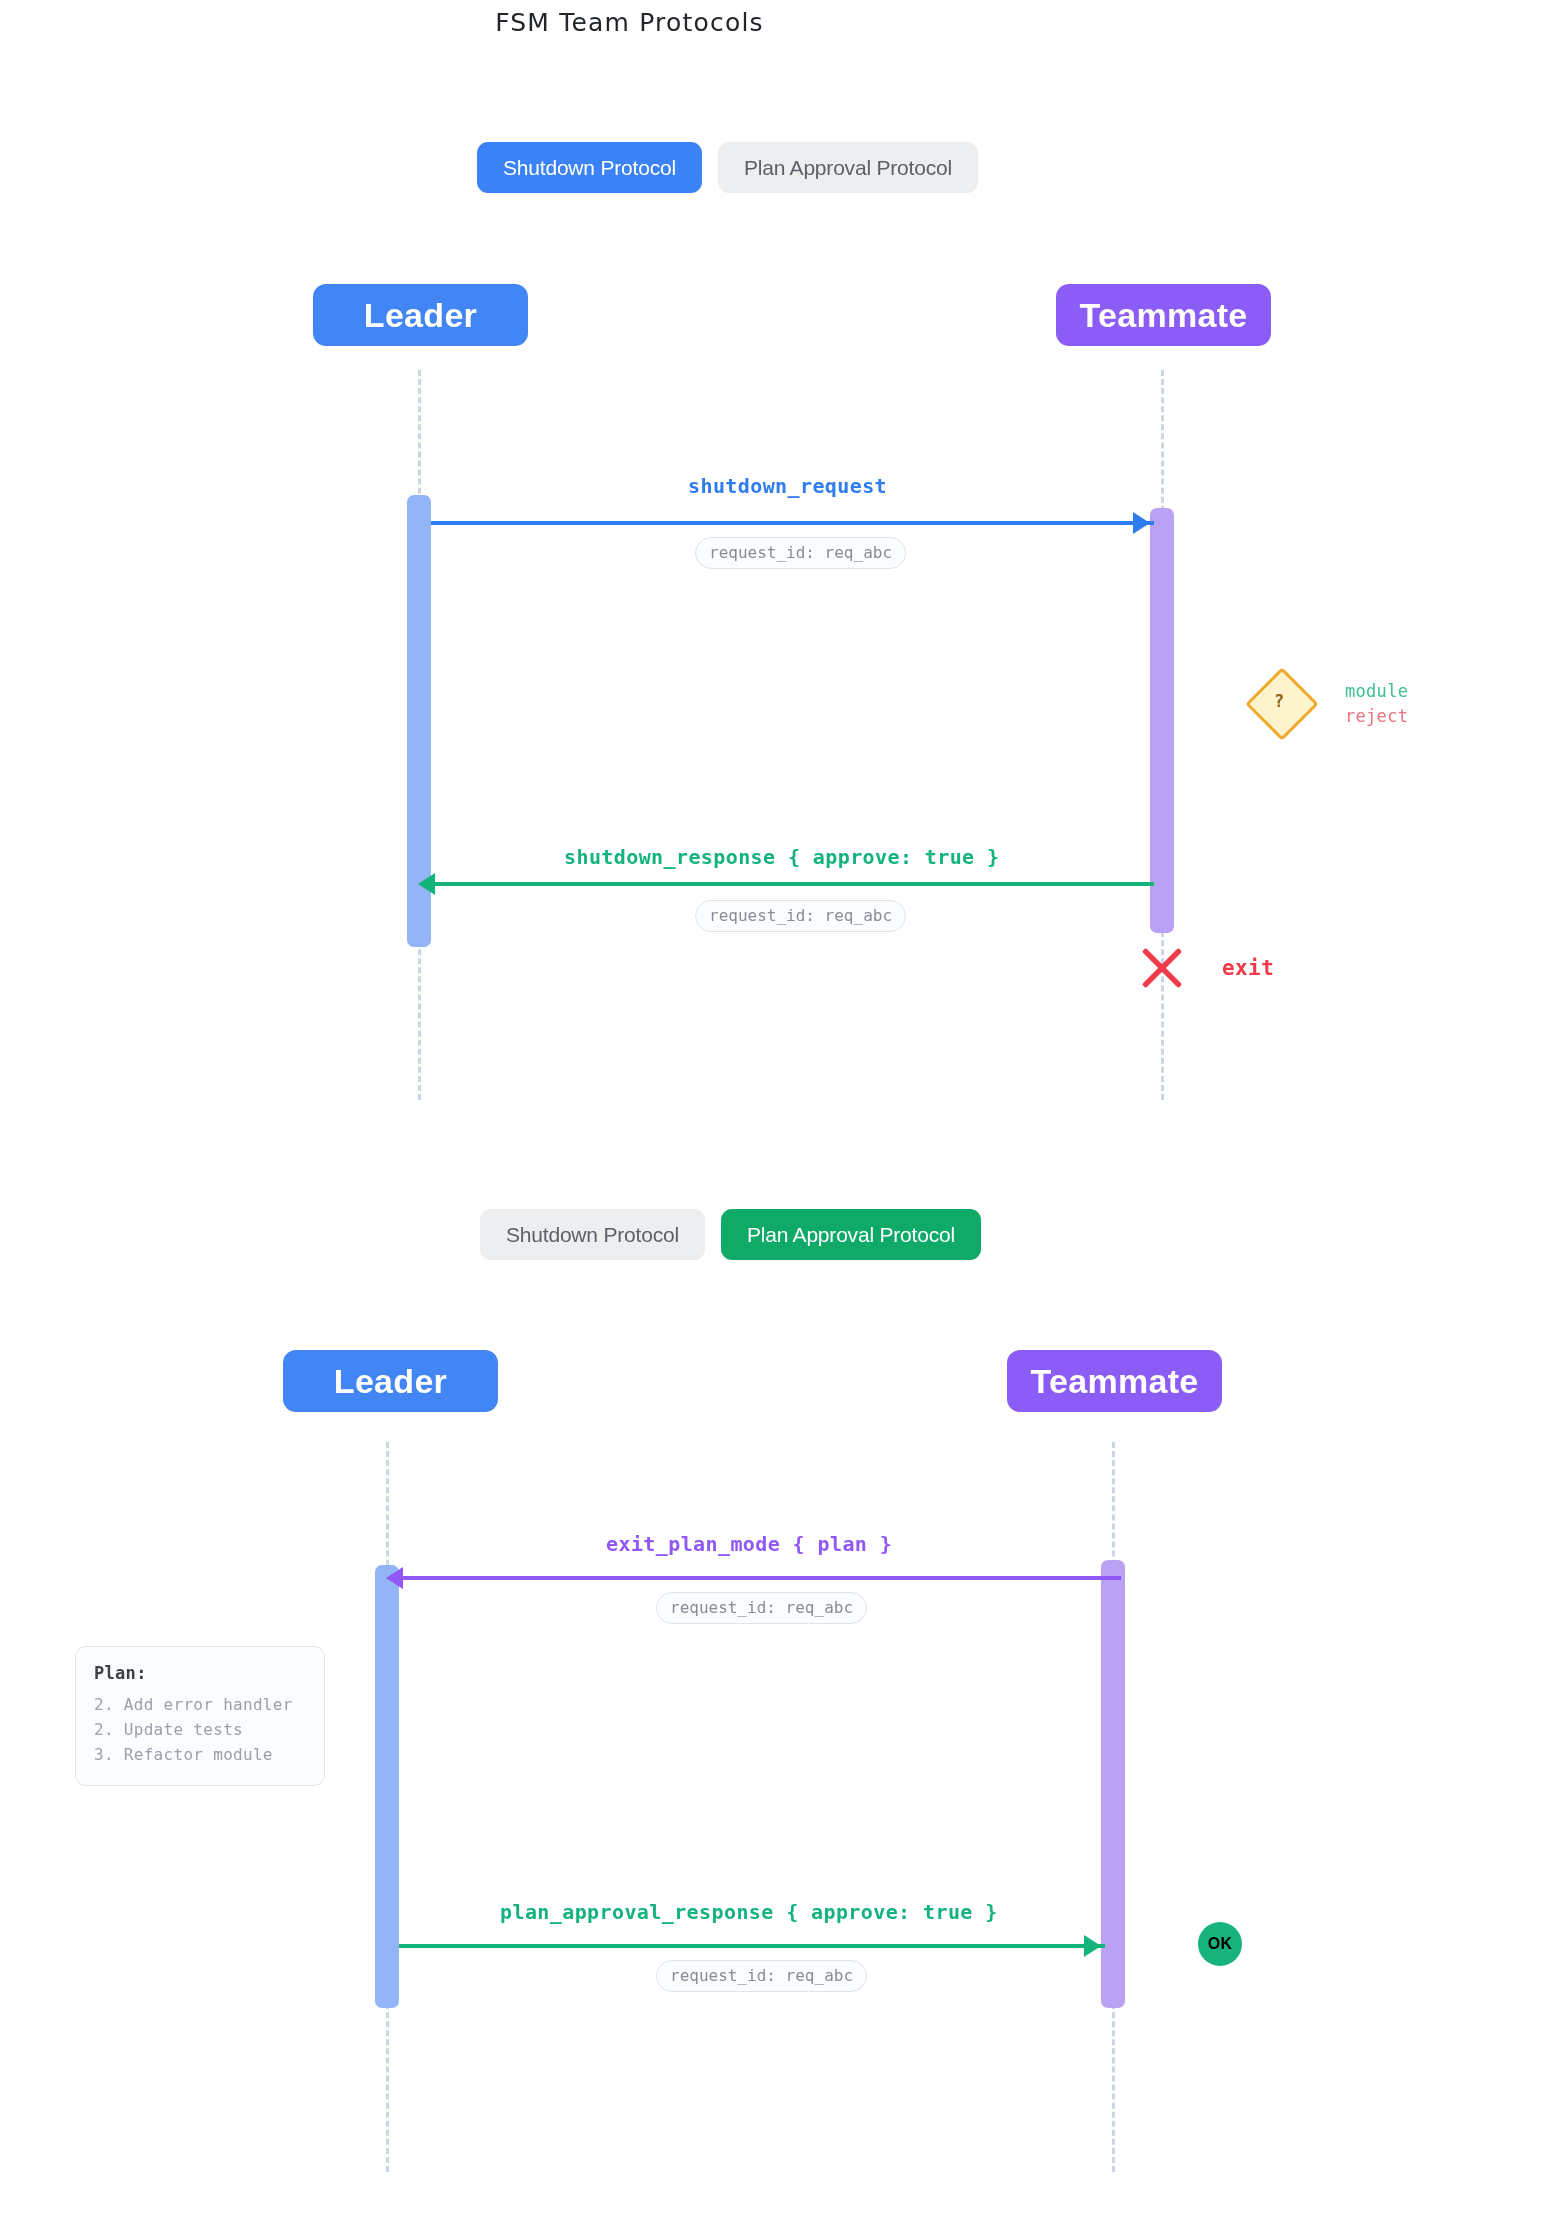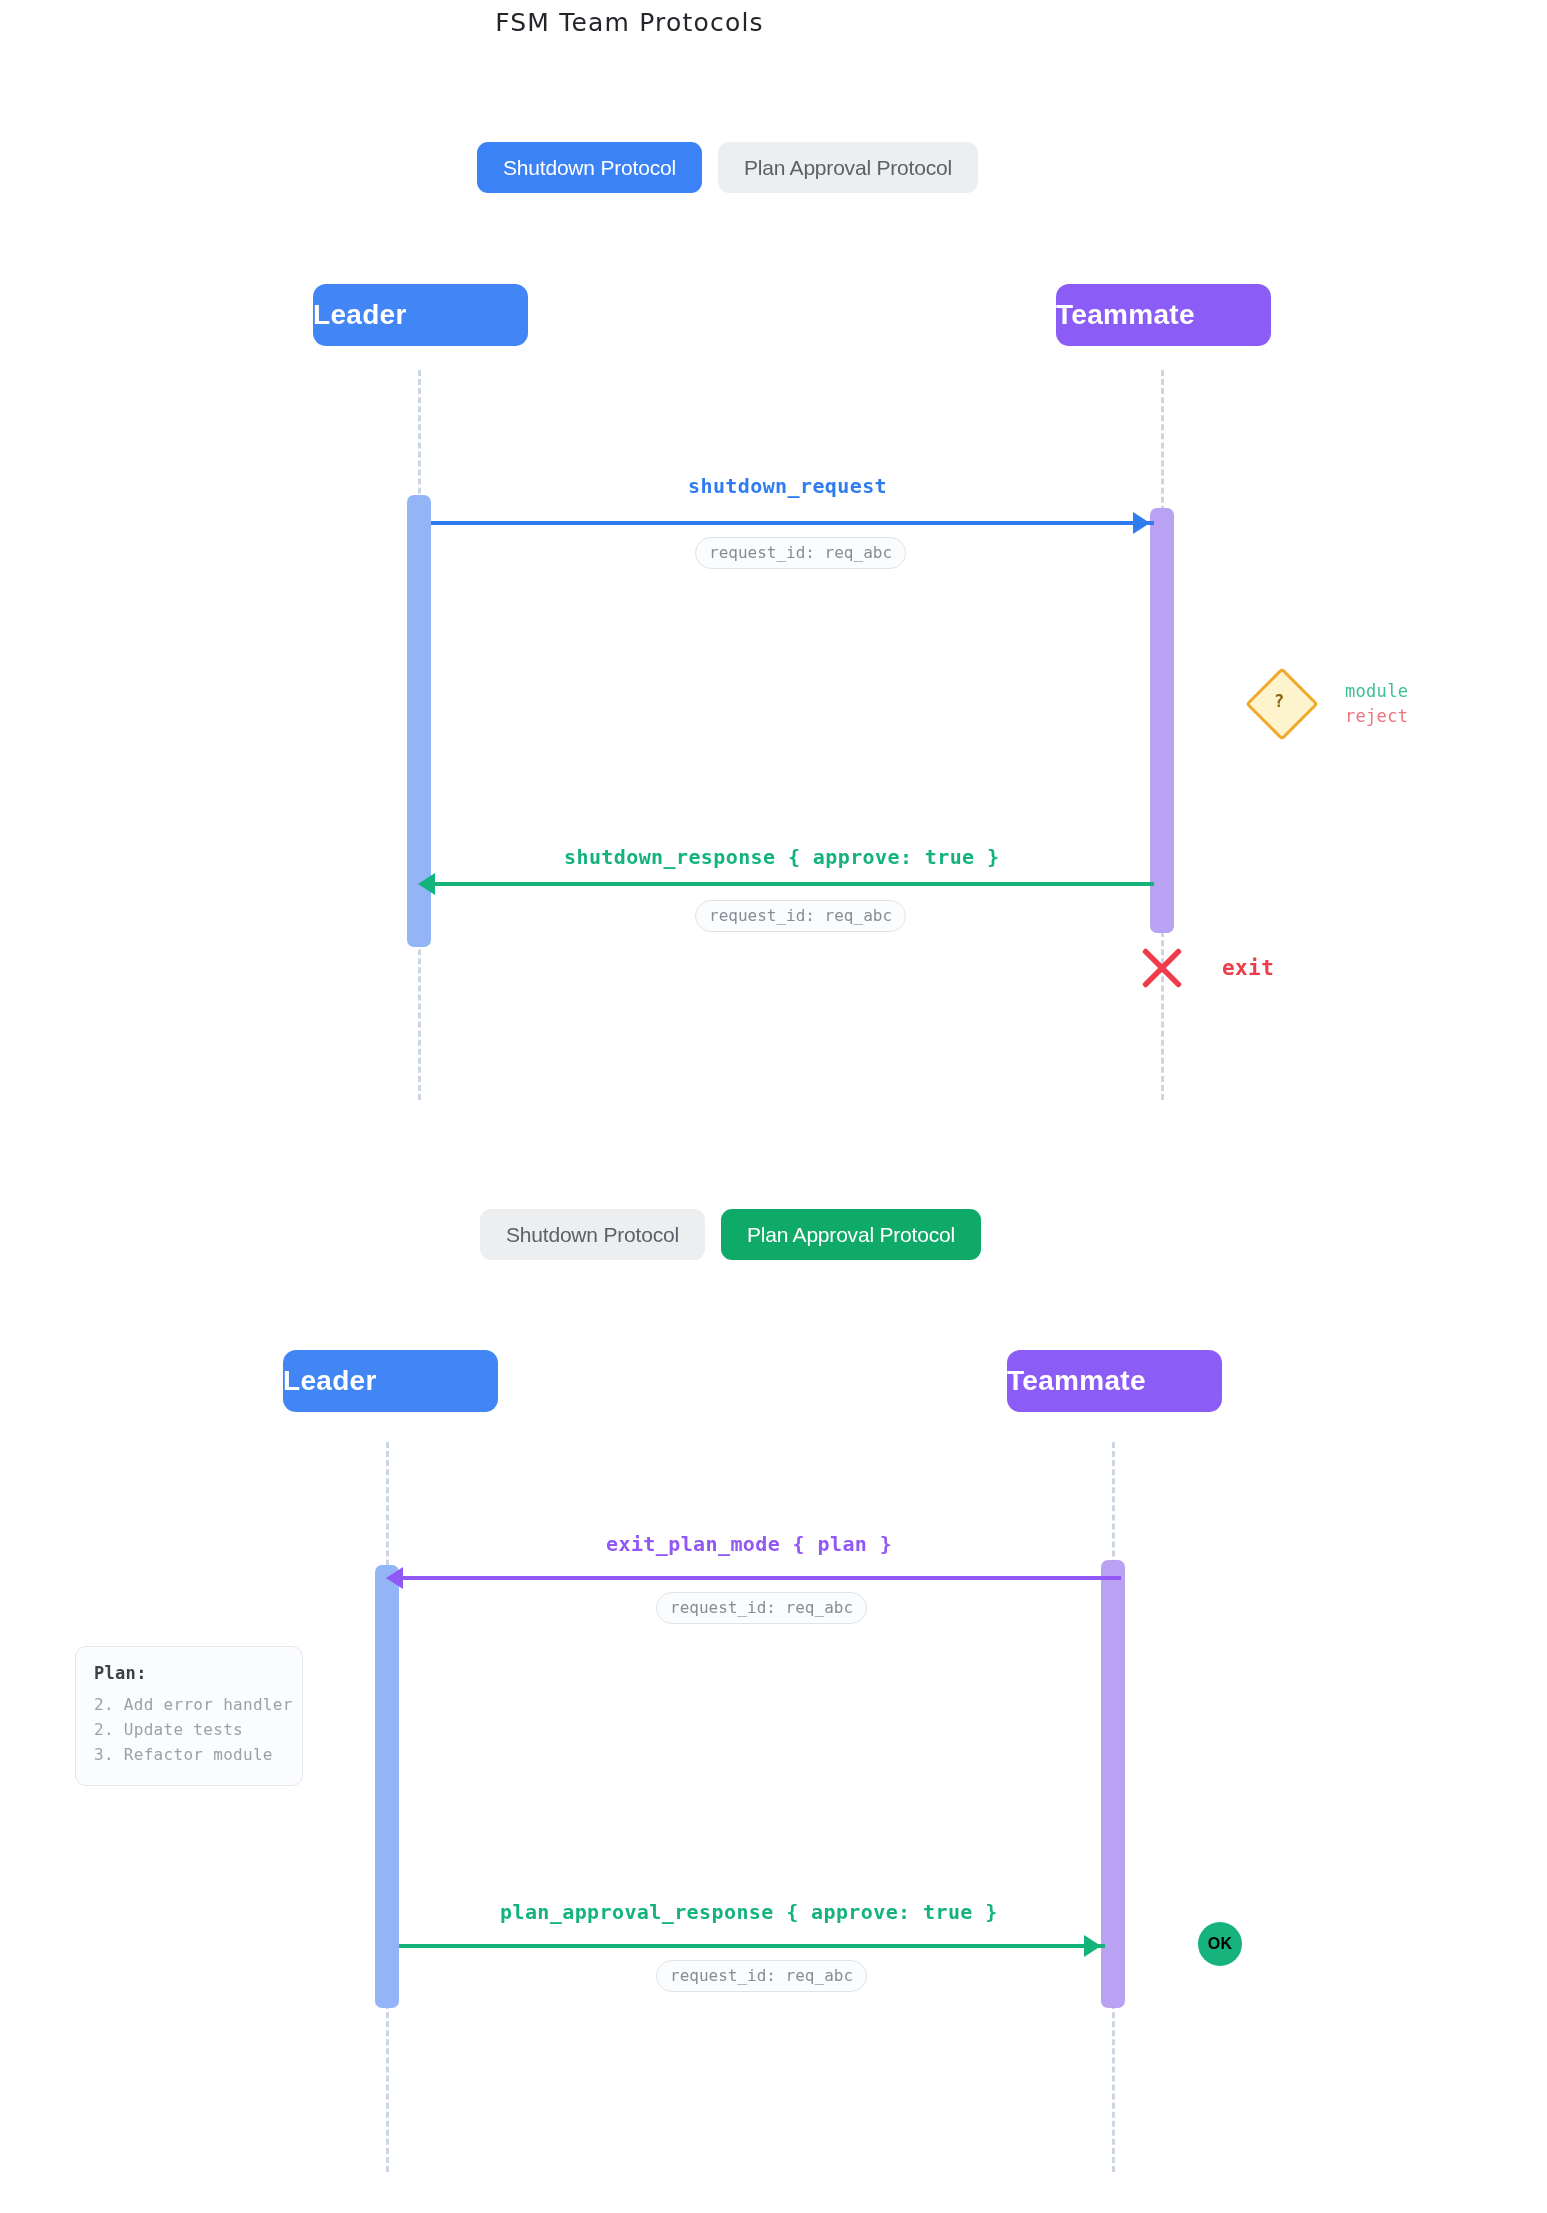--- a/index.html
+++ b/index.html
@@ -68,25 +68,25 @@
     left: 0;
     top: 0;
     width: 1547px;
   }
 
   
   .actor {
     position: absolute;
     border-radius: 13px;
     color: #ffffff;
-    font-size: 28px;
+    font-size: 34px;
     font-weight: bold;
     display: flex;
     align-items: center;
-    justify-content: flex-start;
+    justify-content: center;
     letter-spacing: 0.3px;
     box-sizing: border-box;
   }
   .actor.leader   { background: #4285f4; }
   .actor.teammate { background: #8b5cf6; }
 
   
   .lifeline {
     position: absolute;
     width: 0;
@@ -330,21 +330,21 @@
   <div class="actor leader" style="left:283px;top:1350px;width:215px;height:62px;">
     <span>Leader</span>
   </div>
   <div class="actor teammate" style="left:1007px;top:1350px;width:215px;height:62px;">
     <span>Teammate</span>
   </div>
 
   <div class="activation leader" style="left:375px;top:1565px;width:24px;height:443px;"></div>
   <div class="activation teammate" style="left:1101px;top:1560px;width:24px;height:448px;"></div>
 
-  <div class="note" style="left:75px;top:1646px;width:228px;">
+  <div class="note" style="left:75px;top:1646px;width:250px;">
     <div class="note-title">Plan:</div>
     <div class="note-item">2. Add error handler</div>
     <div class="note-item">2. Update tests</div>
     <div class="note-item">3. Refactor module</div>
   </div>
 
   <div class="msg-label purple" style="left:606px;top:1532px;">exit_plan_mode { plan }</div>
   <div class="msg-line purple" style="left:403px;top:1576px;width:718px;"></div>
   <div class="arrowhead left purple" style="left:386px;top:1567px;"></div>
   <div class="reqid" style="left:656px;top:1592px;">request_id: req_abc</div>

